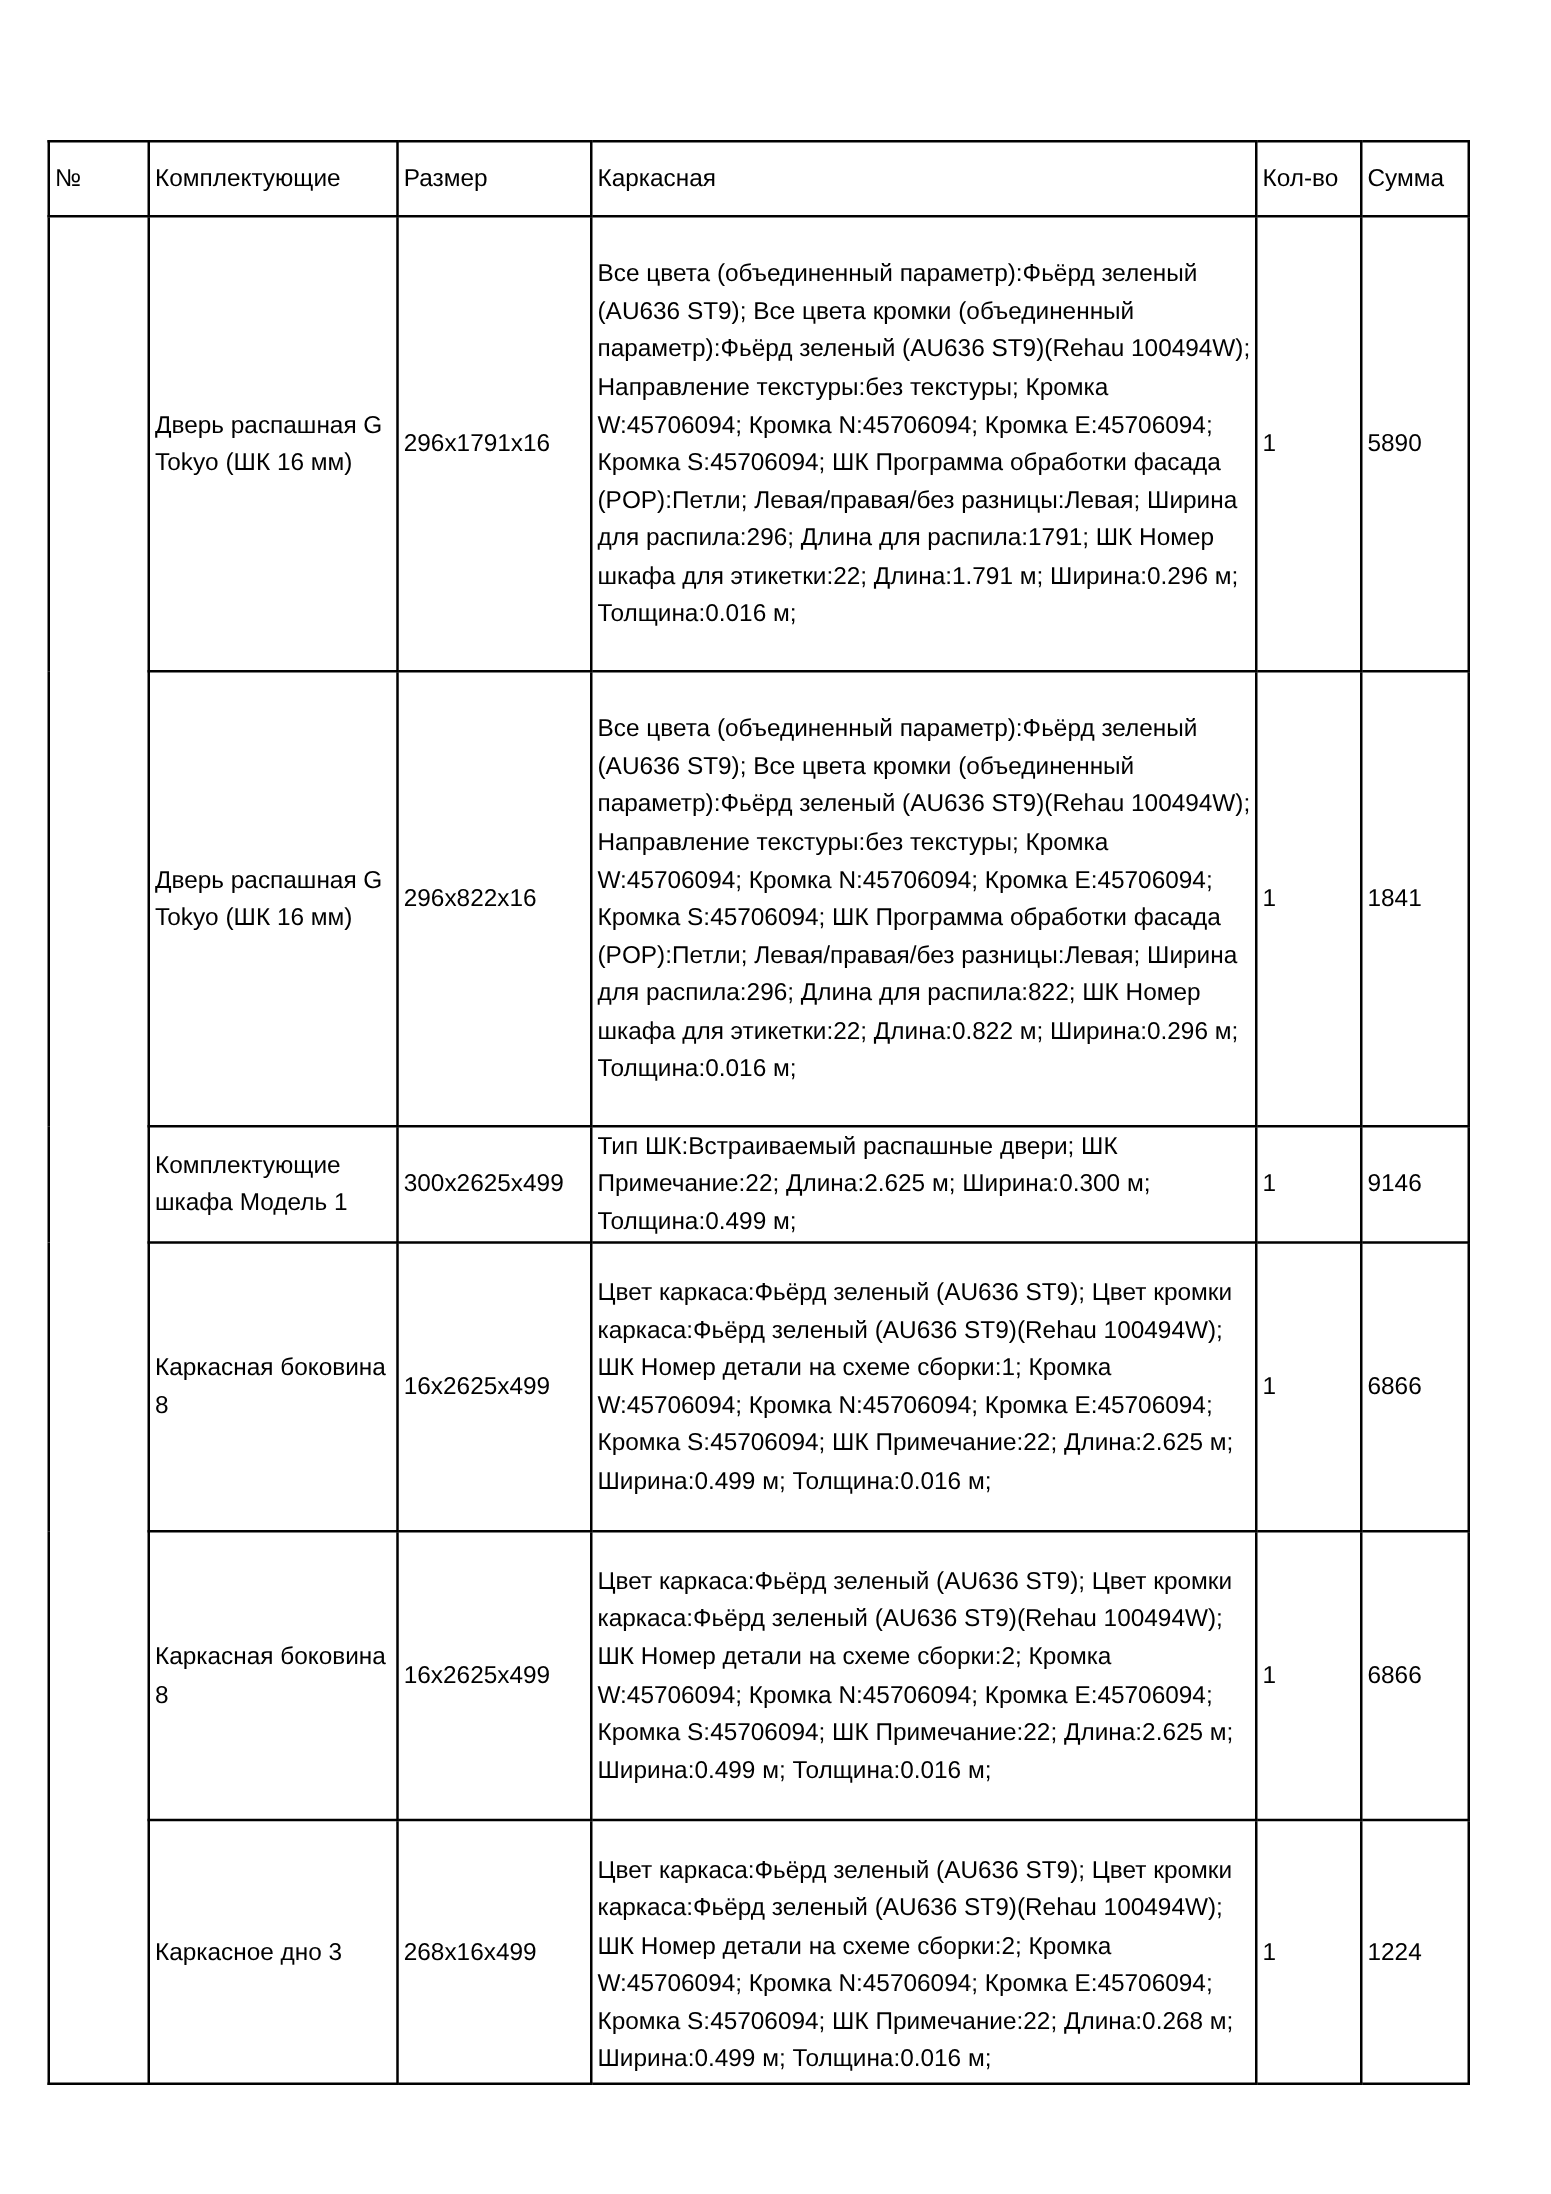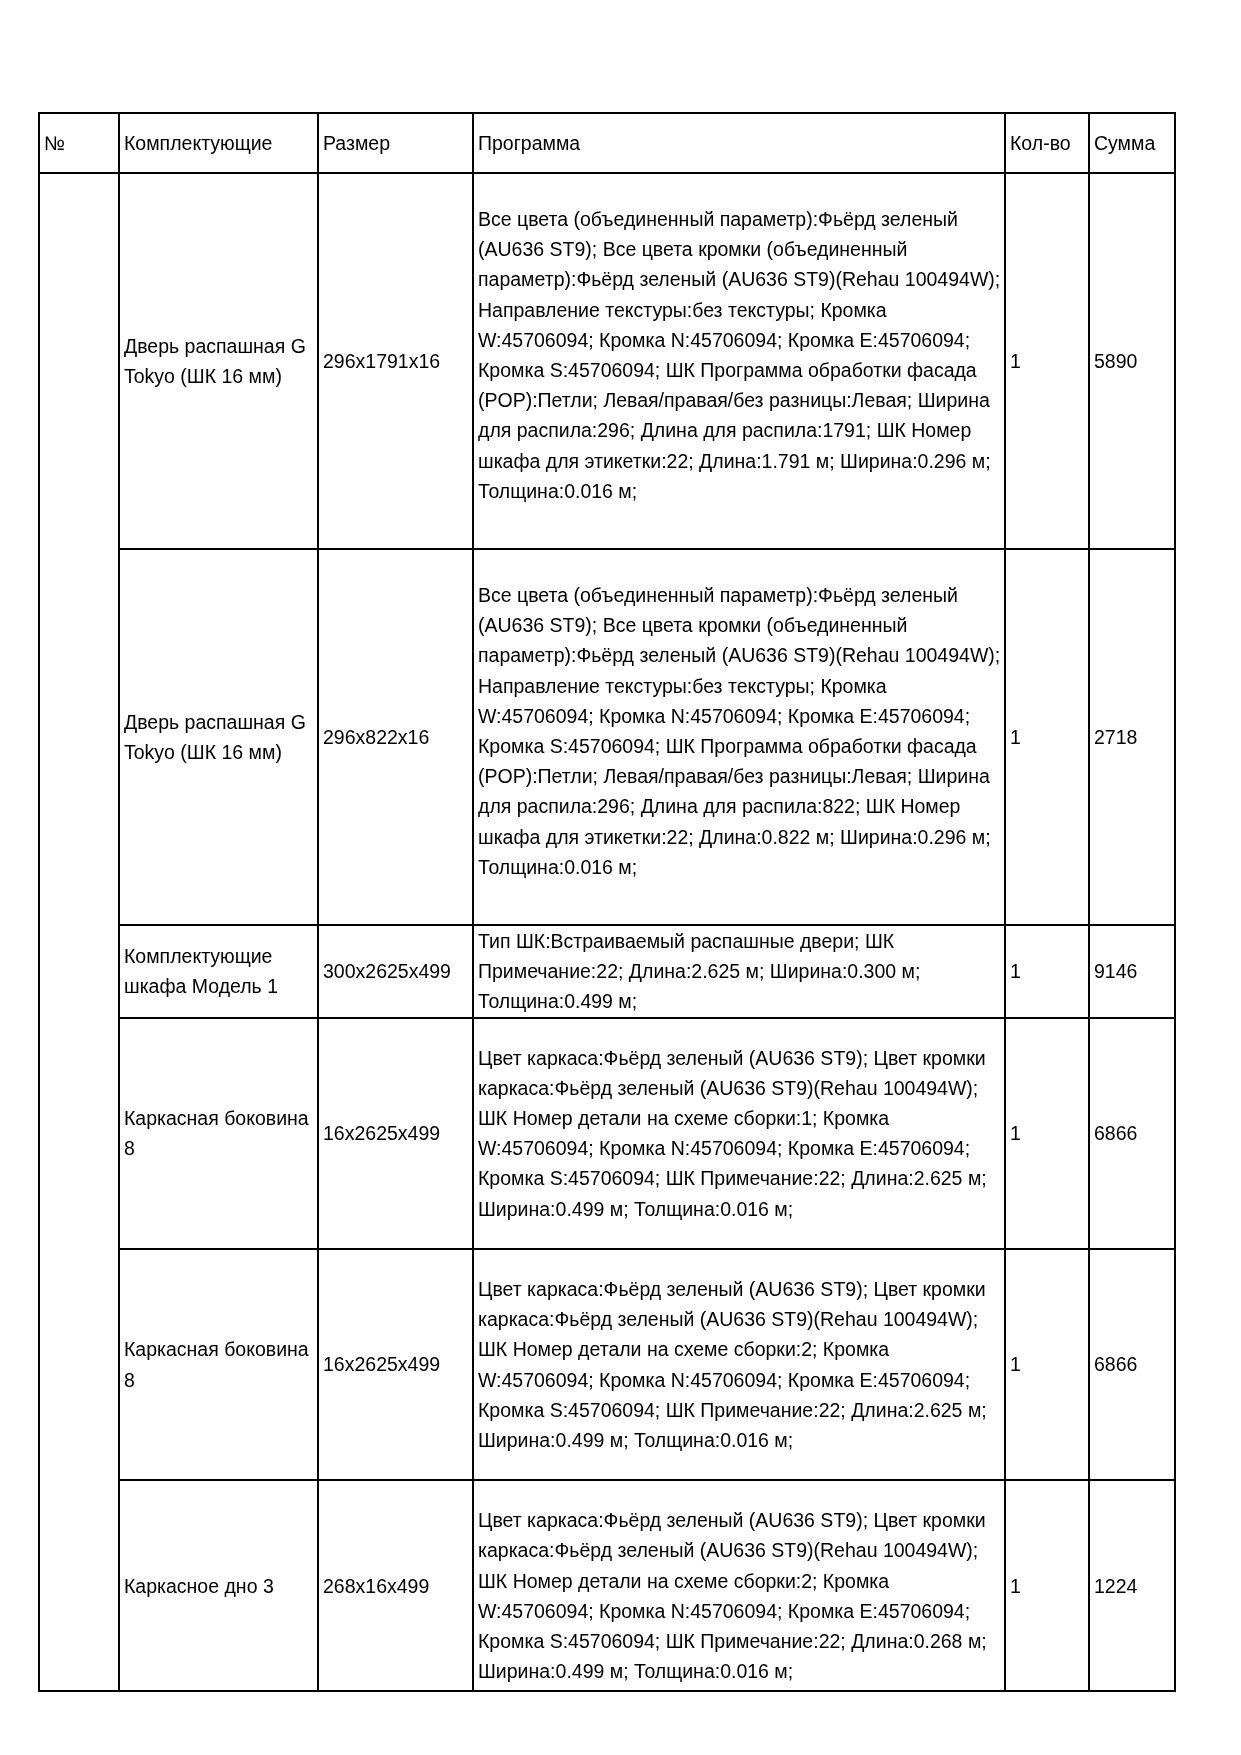--- a/index.html
+++ b/index.html
@@ -50,21 +50,21 @@
     col.c-params { width: 532px; }
     col.c-qty { width: 84px; }
     col.c-sum { width: 86px; }
     th.h-num { text-align: center; }
     td.num-cell {
       border-bottom: none;
       vertical-align: top;
     }
     td.qty, td.sum { text-align: right; }
     td.params { padding-top: 2px; padding-bottom: 2px; }
-    tr.r-tall td.params { padding-top: 30px; padding-bottom: 42px; }
+    tr.r-tall td.params { padding-top: 30px; padding-bottom: 30px; }
     tr.r-mid td.params { padding-top: 24px; padding-bottom: 24px; }
     tr.r-last td.params { padding-top: 24px; padding-bottom: 4px; }
     tr.r-short td { height: 86px; }
   </style>
 </head>
 <body>
 
 <div class="page">
   <table class="spec">
     <colgroup>
@@ -73,40 +73,40 @@
         <col class="c-size">
         <col class="c-params">
         <col class="c-qty">
         <col class="c-sum">
     </colgroup>
     <thead>
       <tr>
         <th class="h-num">№</th>
         <th>Комплектующие</th>
         <th>Размер</th>
-        <th>Программа</th>
+        <th>Каркасная</th>
         <th>Кол-во</th>
         <th>Сумма</th>
       </tr>
     </thead>
     <tbody>
       <tr class="r-tall">
         <td class="num-cell" rowspan="6"></td>
         <td>Дверь распашная G Tokyo (ШК 16 мм)</td>
         <td>296x1791x16</td>
         <td class="params">Все цвета (объединенный параметр):Фьёрд зеленый (AU636 ST9); Все цвета кромки (объединенный параметр):Фьёрд зеленый (AU636 ST9)(Rehau 100494W); Направление текстуры:без текстуры; Кромка W:45706094; Кромка N:45706094; Кромка E:45706094; Кромка S:45706094; ШК Программа обработки фасада (POP):Петли; Левая/правая/без разницы:Левая; Ширина для распила:296; Длина для распила:1791; ШК Номер шкафа для этикетки:22; Длина:1.791 м; Ширина:0.296 м; Толщина:0.016 м;</td>
         <td class="qty">1</td>
         <td class="sum">5890</td>
       </tr>
       <tr class="r-tall">
         <td>Дверь распашная G Tokyo (ШК 16 мм)</td>
         <td>296x822x16</td>
         <td class="params">Все цвета (объединенный параметр):Фьёрд зеленый (AU636 ST9); Все цвета кромки (объединенный параметр):Фьёрд зеленый (AU636 ST9)(Rehau 100494W); Направление текстуры:без текстуры; Кромка W:45706094; Кромка N:45706094; Кромка E:45706094; Кромка S:45706094; ШК Программа обработки фасада (POP):Петли; Левая/правая/без разницы:Левая; Ширина для распила:296; Длина для распила:822; ШК Номер шкафа для этикетки:22; Длина:0.822 м; Ширина:0.296 м; Толщина:0.016 м;</td>
         <td class="qty">1</td>
-        <td class="sum">2718</td>
+        <td class="sum">1841</td>
       </tr>
       <tr class="r-short">
         <td>Комплектующие шкафа Модель 1</td>
         <td>300x2625x499</td>
         <td class="params">Тип ШК:Встраиваемый распашные двери; ШК Примечание:22; Длина:2.625 м; Ширина:0.300 м; Толщина:0.499 м;</td>
         <td class="qty">1</td>
         <td class="sum">9146</td>
       </tr>
       <tr class="r-mid">
         <td>Каркасная боковина 8</td>

